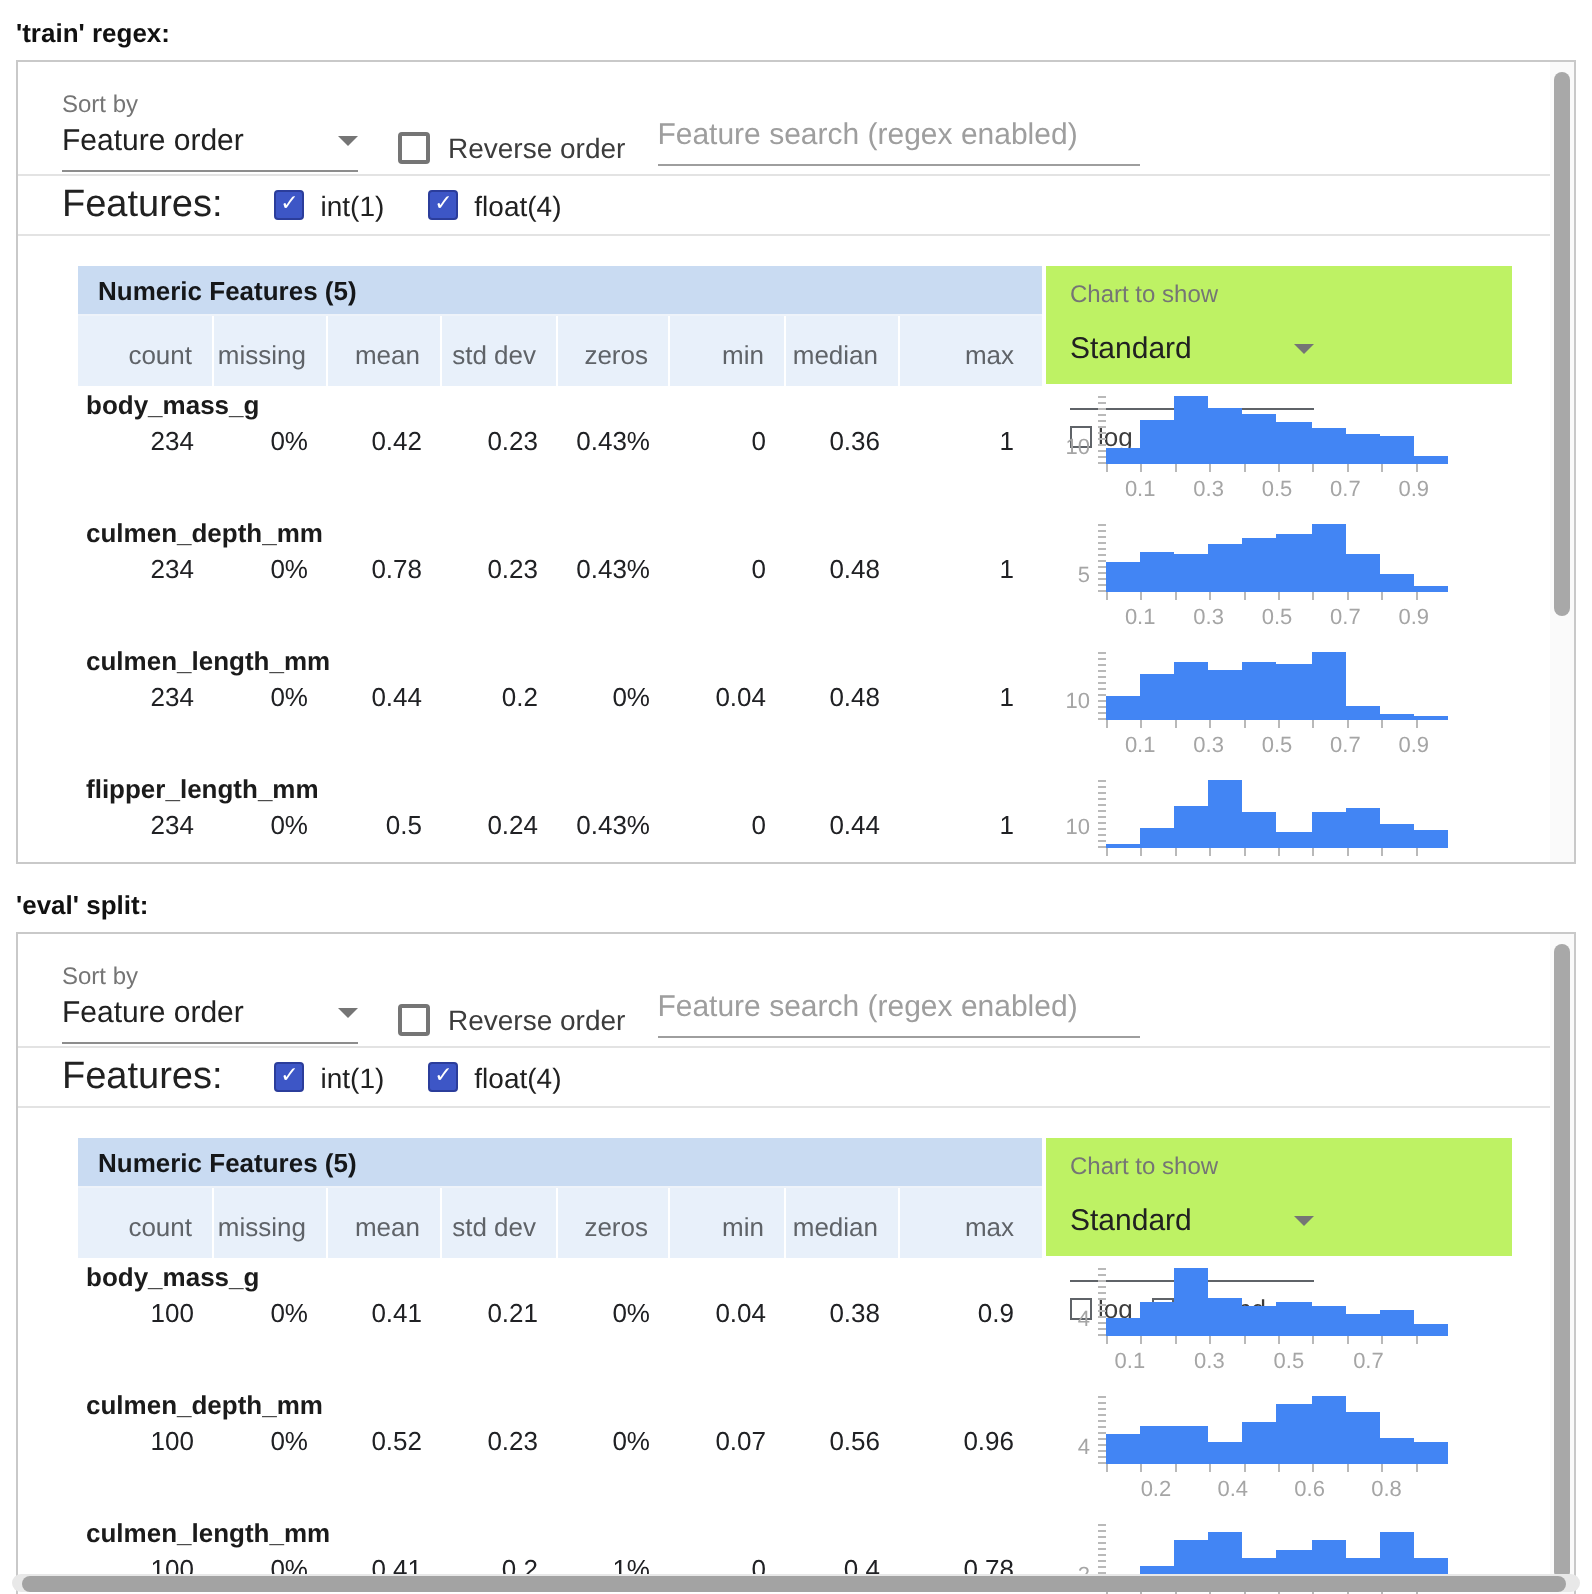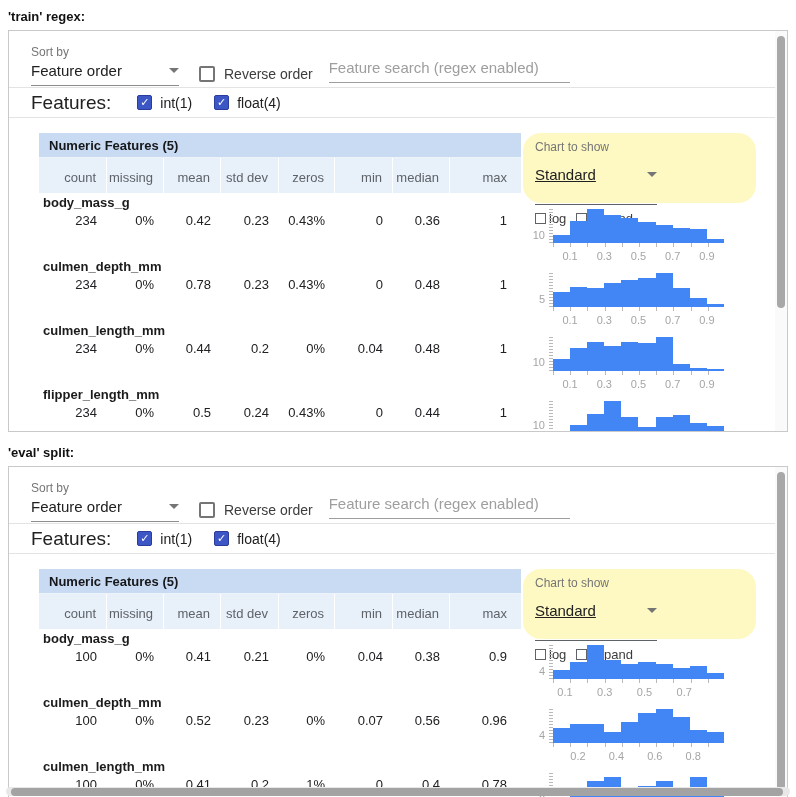--- a/index.html
+++ b/index.html
@@ -46,22 +46,22 @@
     display:flex; align-items:flex-end; justify-content:flex-end;
     padding:0 10px 8px 0; border-right:1px solid #fff; }
   .hdr-cell:last-child { border-right:none; padding-right:14px; }
   .feature-row { height:64px; padding-top:2px; }
   .fname { font-size:13px; font-weight:bold; color:#1b1b1b; padding-left:4px; height:17px; }
   .vals { display:grid; grid-template-columns:68px 57px 57px 58px 56px 58px 57px 71px; }
   .vcell { font-size:13px; color:#202124; text-align:right; padding:1px 10px 0 0; }
   .vcell:last-child { padding-right:14px; }
 
   .chart-col { margin-left:2px; width:233px; }
-  .chart-controls { background:#fef9c3; height:70px; padding:7px 12px 0 12px;border-radius:18px; }
-  .chart-controls .select-line { width:122px; margin-top:12px; padding-bottom:21px; border-bottom-color:#5f6368;text-decoration:underline; }
+  .chart-controls { background:#bef264; height:59px; padding:7px 12px 0 12px; }
+  .chart-controls .select-line { width:122px; margin-top:12px; padding-bottom:21px; border-bottom-color:#5f6368; }
   .mini-checks { display:flex; align-items:center; margin-top:6px; }
   .mini-check { display:flex; align-items:center; margin-right:10px; }
   .cb-mini { width:11px; height:11px; border:1px solid #5f6368; background:transparent; flex:none; }
   .mini-check .lbl { font-size:13px; color:#3c3c3c; margin-left:3px; }
 
   .hists { margin-top:4px; }
   .hist { position:relative; height:64px; }
   .ytick { position:absolute; left:0; width:22px; text-align:right; font-size:11px; color:#a5a5a5; }
   .yruler { position:absolute; left:26px; top:2px; width:4px; height:34px;
     background:repeating-linear-gradient(to bottom,#b9b9b9 0 1px,transparent 1px 3px); }

